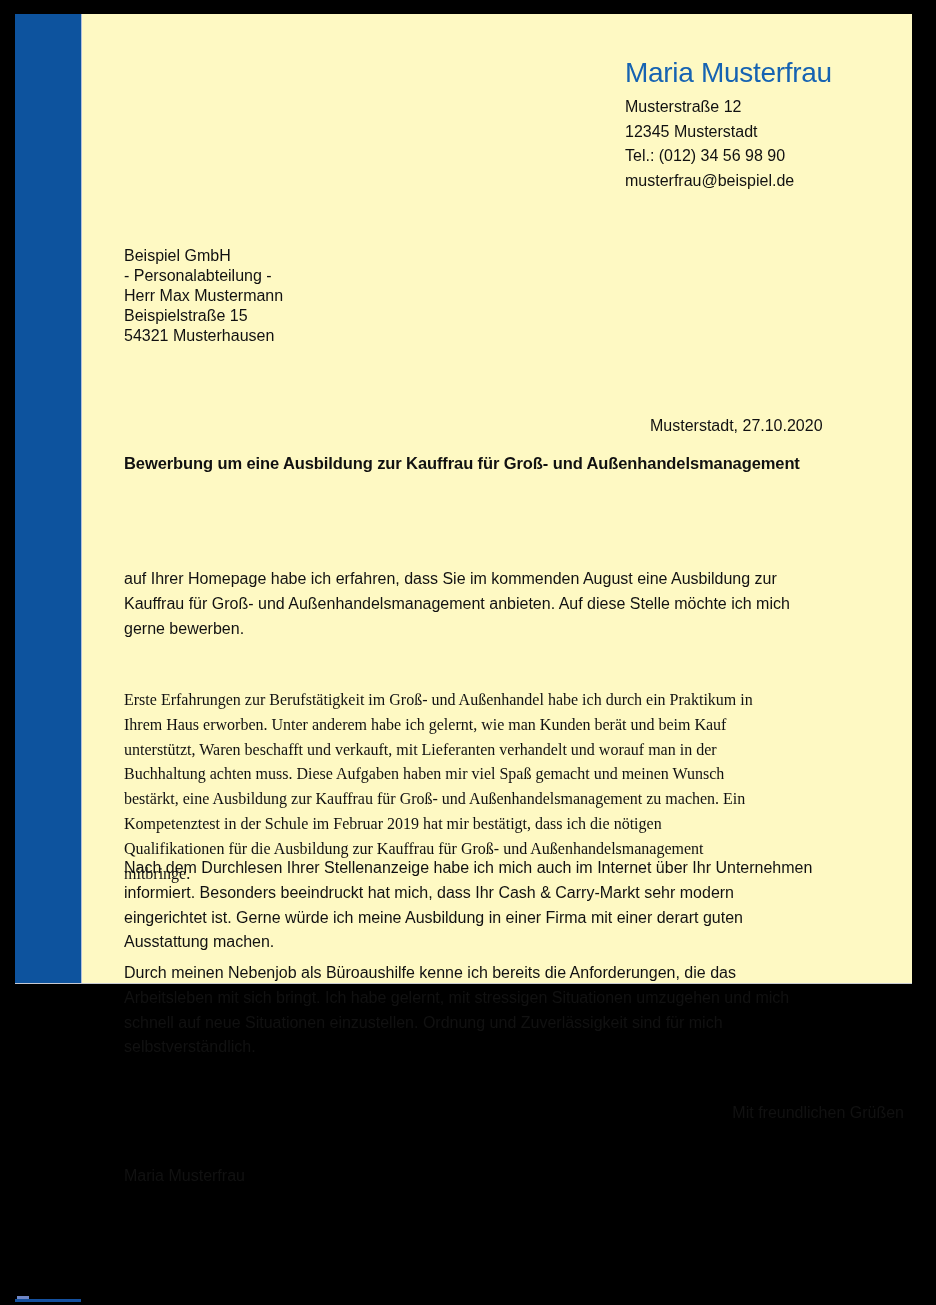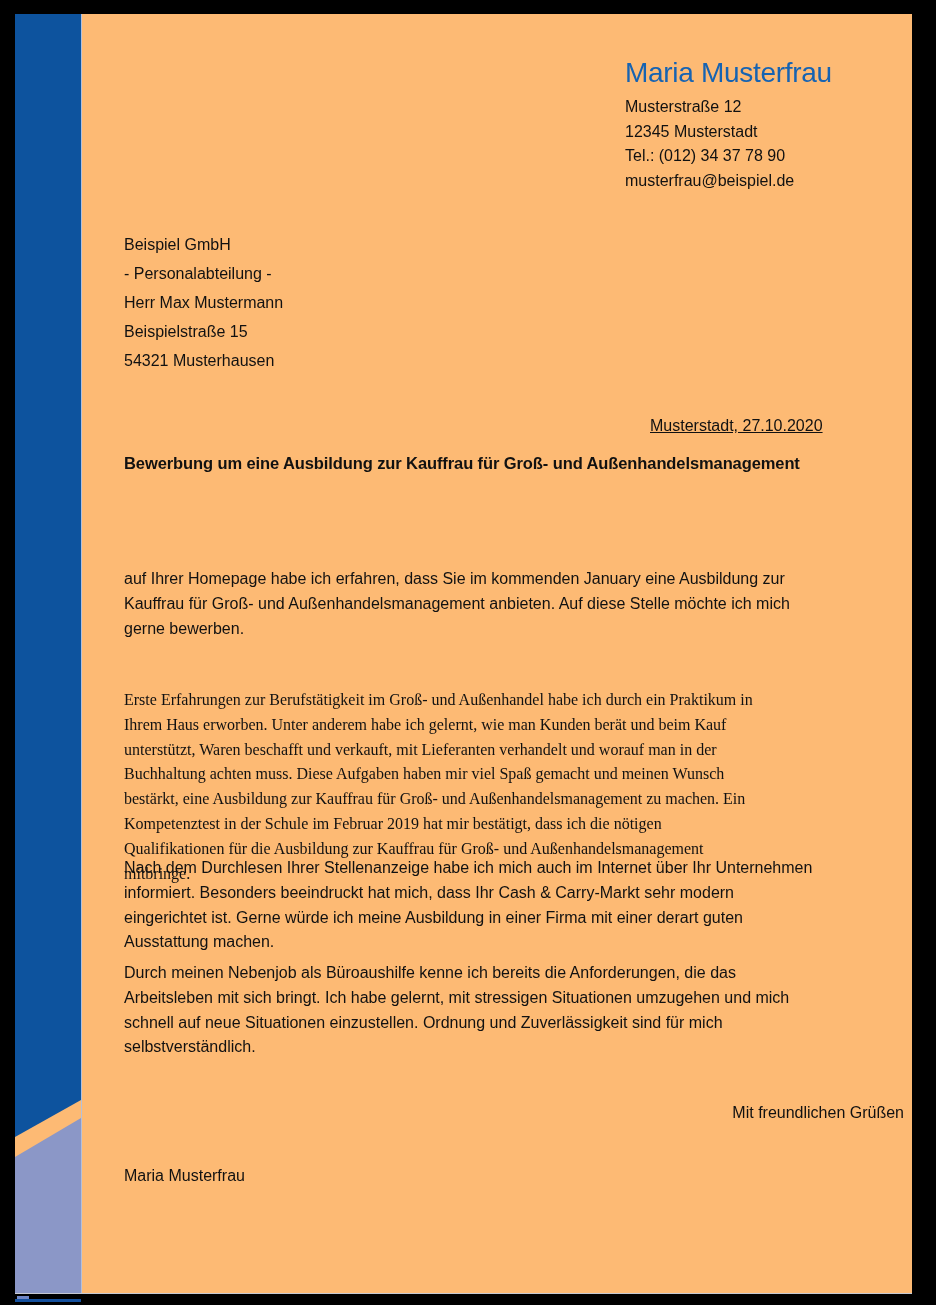--- a/index.html
+++ b/index.html
@@ -13,22 +13,22 @@
     background: #000000;
     overflow: hidden;
     font-family: "Liberation Sans", "DejaVu Sans", sans-serif;
     color: #111111;
   }
   .paper {
     position: absolute;
     left: 15px;
     top: 14px;
     width: 897px;
-    height: 1280px;
-    background: #fdba74;
+    height: 970px;
+    background: #fef9c3;
     border-bottom: 1px solid #c6c9d2;
     box-sizing: border-box;
   }
   .stripe {
     position: absolute;
     left: 0;
     top: 0;
     width: 66px;
     height: 100%;
     border-right: 1px solid #b4c0da;
@@ -76,32 +76,31 @@
     color: #1663b2;
     letter-spacing: -0.3px;
   }
   .sender-address {
     margin-top: 5px;
     font-size: 16px;
     line-height: 24.7px;
   }
   .recipient-block {
     left: 109px;
-    top: 216px;
+    top: 232px;
     width: 330px;
     font-size: 16px;
-    line-height: 29px;
+    line-height: 20px;
   }
   .date-line {
     left: 635px;
     top: 402px;
     width: 250px;
     font-size: 16px;
     line-height: 20px;
-    text-decoration: underline;
   }
   .subject-line {
     left: 109px;
     top: 439px;
     width: 780px;
     font-size: 16.5px;
     font-weight: bold;
     line-height: 21px;
     letter-spacing: -0.1px;
   }
@@ -127,36 +126,36 @@
 
   <div class="stripe">
     <div class="stripe-dark"></div>
     <div class="stripe-light"></div>
   </div>
 
   <div class="abs sender-block">
     <div class="sender-name">Maria Musterfrau</div>
     <div class="sender-address pre">Musterstraße 12
 12345 Musterstadt
-Tel.: (012) 34 37 78 90
+Tel.: (012) 34 56 98 90
 musterfrau@beispiel.de</div>
   </div>
 
   <div class="abs recipient-block pre">Beispiel GmbH
 - Personalabteilung -
 Herr Max Mustermann
 Beispielstraße 15
 54321 Musterhausen</div>
 
   <div class="abs date-line">Musterstadt, 27.10.2020</div>
 
   <div class="abs subject-line">Bewerbung um eine Ausbildung zur Kauffrau für Groß- und Außenhandelsmanagement</div>
 
 
-  <div class="abs body-text pre p1">auf Ihrer Homepage habe ich erfahren, dass Sie im kommenden January eine Ausbildung zur
+  <div class="abs body-text pre p1">auf Ihrer Homepage habe ich erfahren, dass Sie im kommenden August eine Ausbildung zur
 Kauffrau für Groß- und Außenhandelsmanagement anbieten. Auf diese Stelle möchte ich mich
 gerne bewerben.</div>
 
   <div class="abs body-text pre p2">Erste Erfahrungen zur Berufstätigkeit im Groß- und Außenhandel habe ich durch ein Praktikum in
 Ihrem Haus erworben. Unter anderem habe ich gelernt, wie man Kunden berät und beim Kauf
 unterstützt, Waren beschafft und verkauft, mit Lieferanten verhandelt und worauf man in der
 Buchhaltung achten muss. Diese Aufgaben haben mir viel Spaß gemacht und meinen Wunsch
 bestärkt, eine Ausbildung zur Kauffrau für Groß- und Außenhandelsmanagement zu machen. Ein
 Kompetenztest in der Schule im Februar 2019 hat mir bestätigt, dass ich die nötigen
 Qualifikationen für die Ausbildung zur Kauffrau für Groß- und Außenhandelsmanagement

